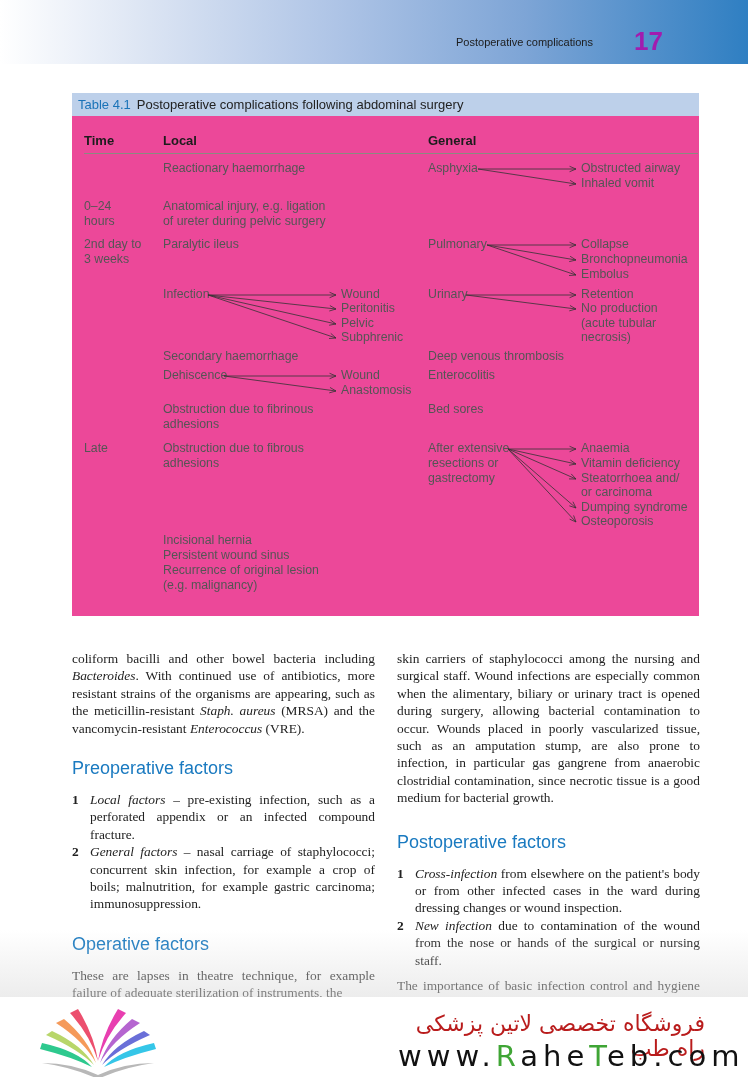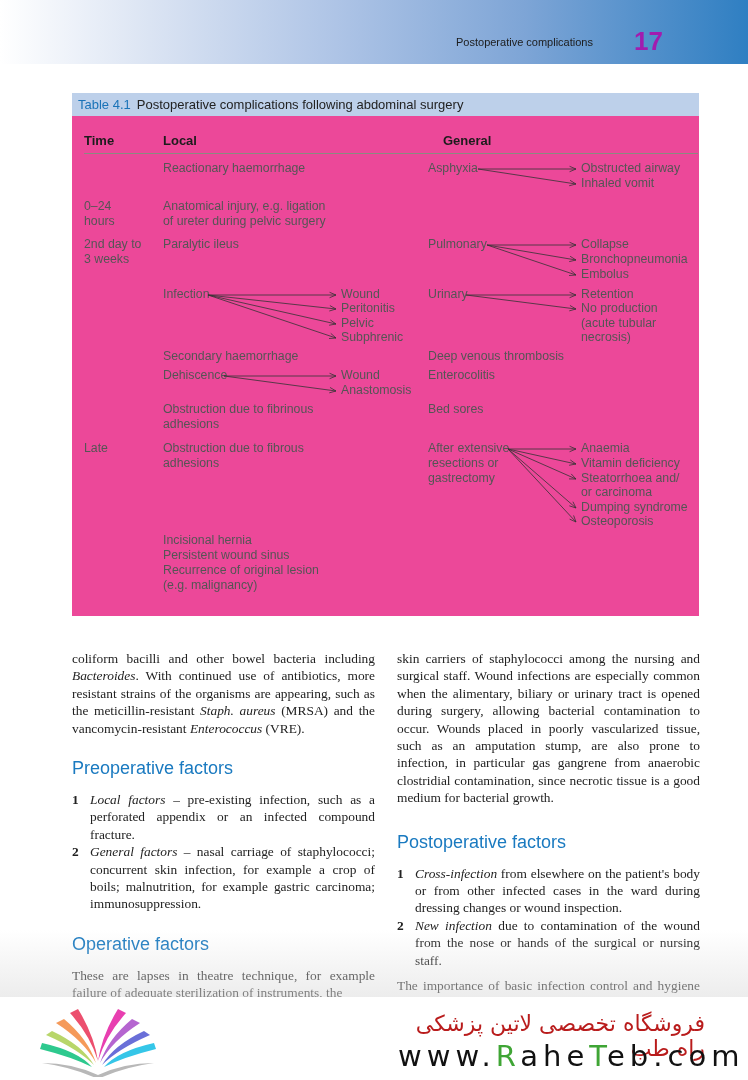--- a/index.html
+++ b/index.html
@@ -43,21 +43,21 @@
 <div class="page-num">17</div>
 
 <div class="table-box">
   <div class="table-caption">
     <span class="num">Table 4.1</span><span>Postoperative complications following abdominal surgery</span>
   </div>
 </div>
 
 <div class="th" style="left:84px">Time</div>
 <div class="th" style="left:163px">Local</div>
-<div class="th" style="left:443px">General</div>
+<div class="th" style="left:428px">General</div>
 <div class="hr"></div>
 
 <div class="cell" style="left:84px;top:199px">0–24</div>
 <div class="cell" style="left:84px;top:214px">hours</div>
 <div class="cell" style="left:84px;top:237px">2nd day to</div>
 <div class="cell" style="left:84px;top:252px">3 weeks</div>
 <div class="cell" style="left:84px;top:441px">Late</div>
 
 <div class="cell" style="left:163px;top:161px">Reactionary haemorrhage</div>
 <div class="cell" style="left:163px;top:199px">Anatomical injury, e.g. ligation</div>

